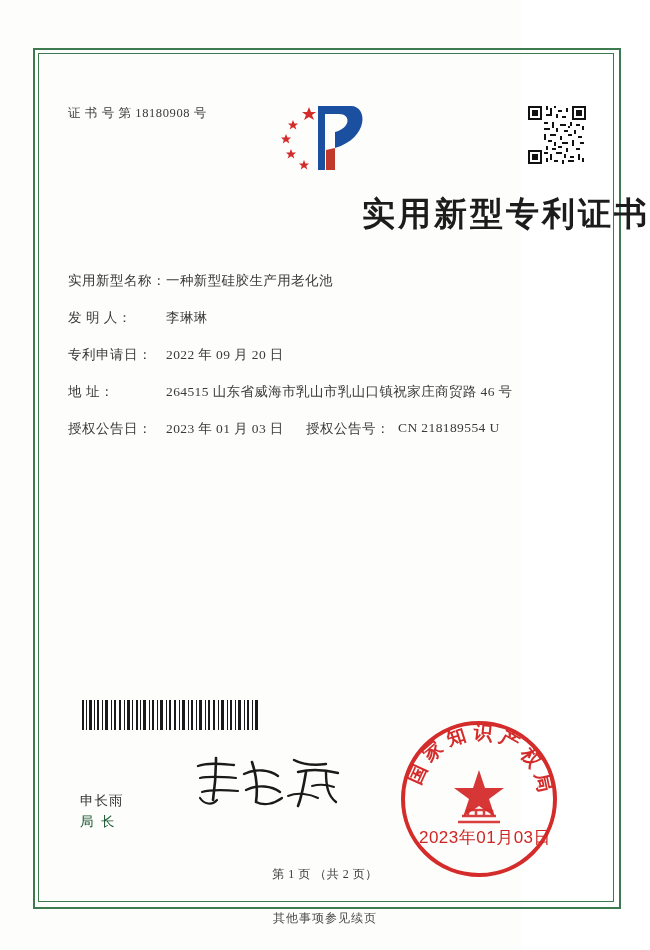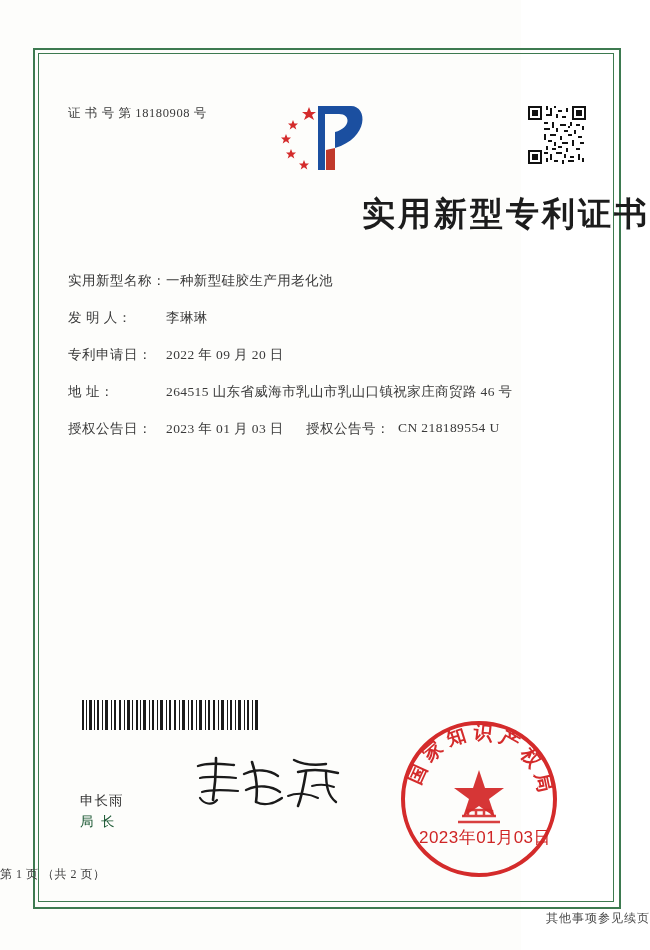--- a/index.html
+++ b/index.html
@@ -189,30 +189,31 @@
     letter-spacing: 0.5px;
     font-family: "Liberation Sans", sans-serif;
   }
 
   
   .page-num {
     position: absolute;
     left: 0;
     top: 866px;
     width: 650px;
+    text-align: center;
     font-size: 12px;
     color: #3a3a3a;
     letter-spacing: 0.5px;
   }
   .footer-note {
     position: absolute;
     left: 0;
     top: 910px;
     width: 650px;
-    text-align: right;
+    text-align: center;
     font-size: 12px;
     color: #4a4a4a;
     letter-spacing: 1px;
   }
 </style>
 </head>
 <body>
 
 <div class="page">
 

